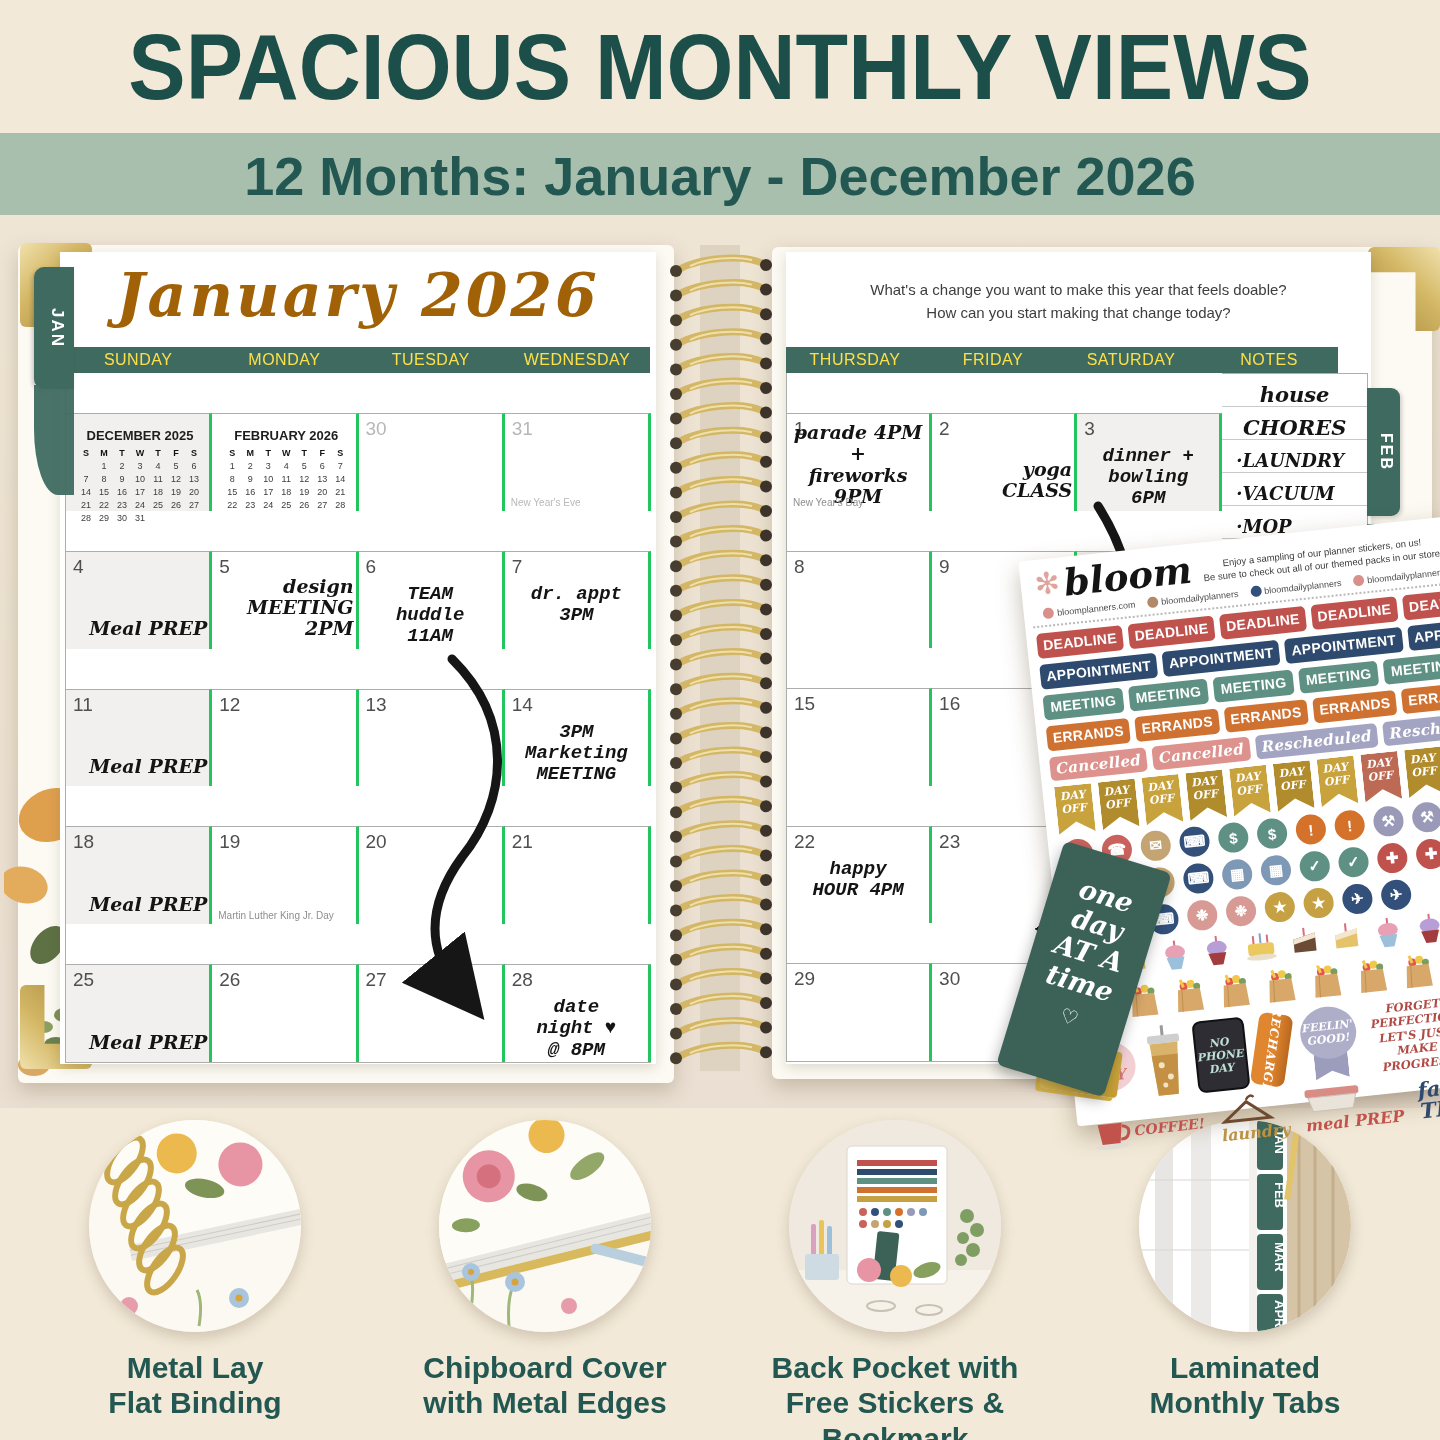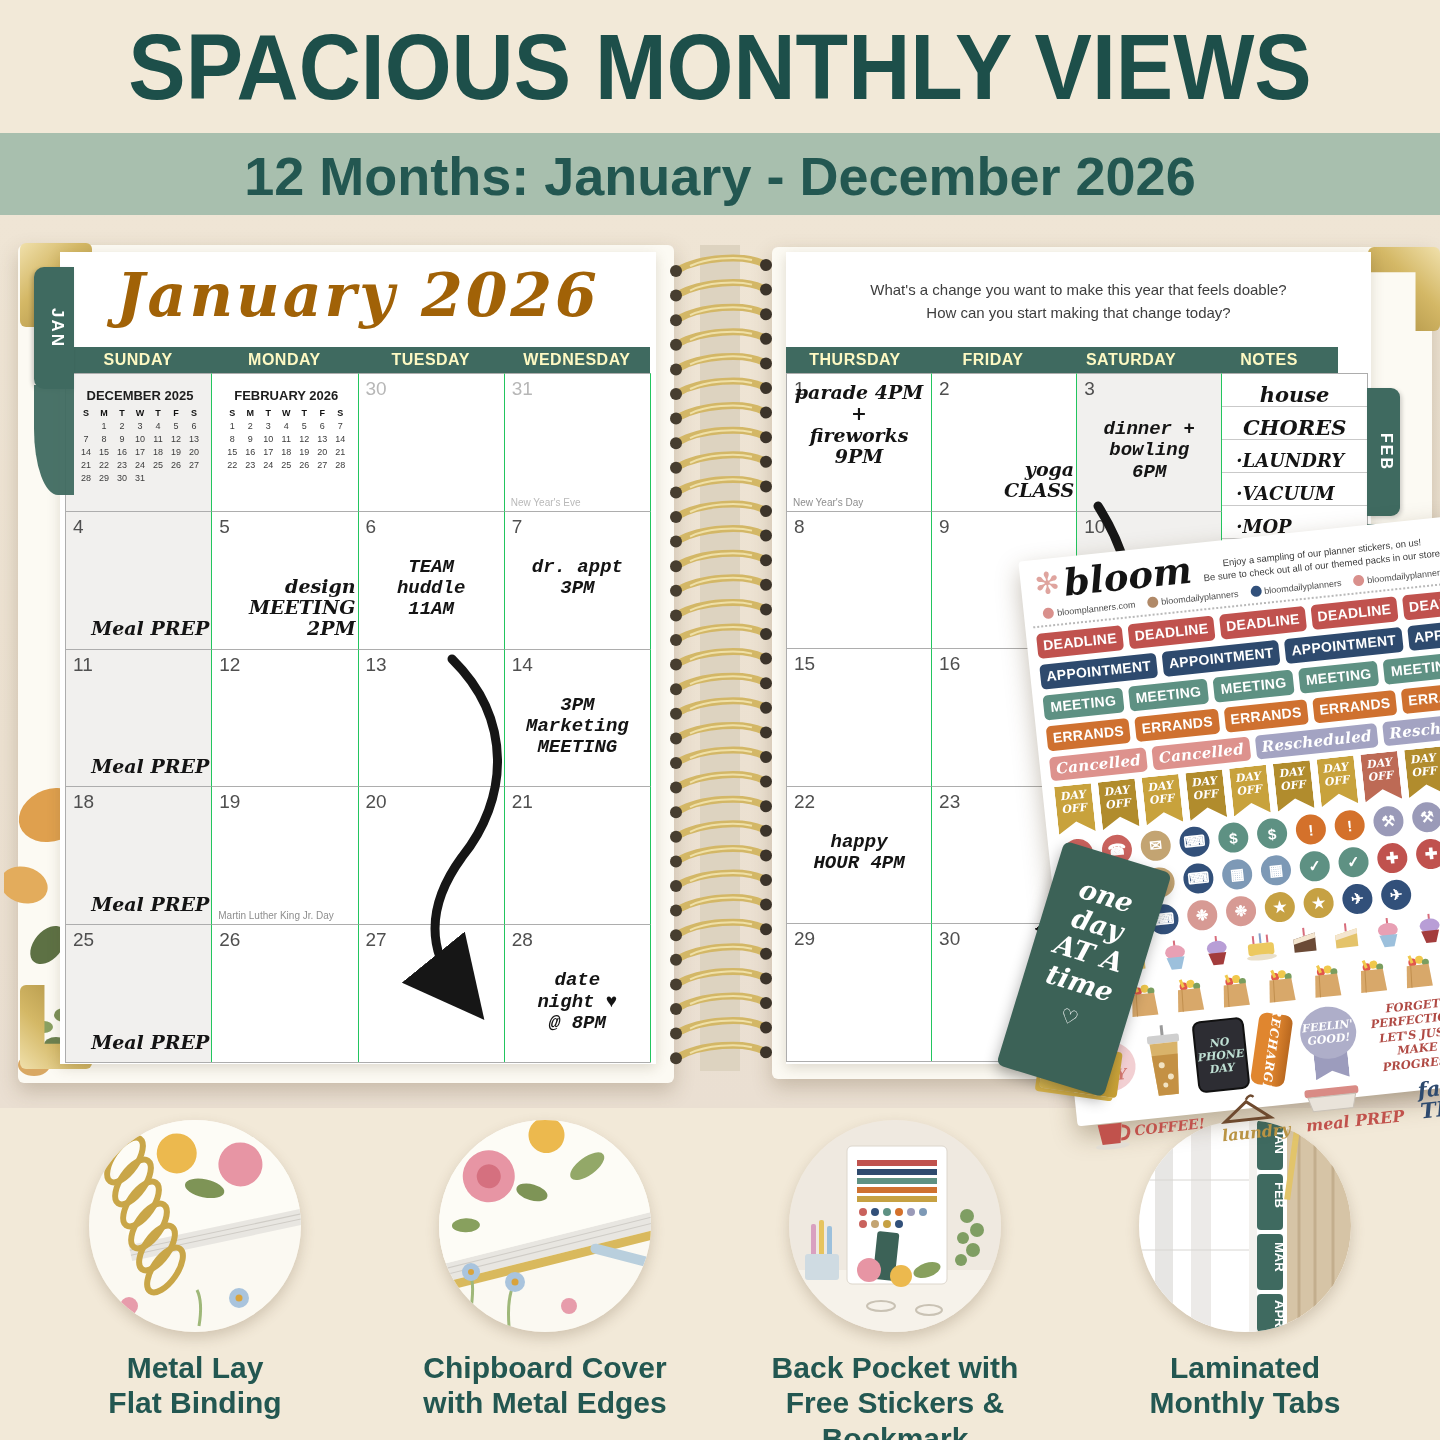--- a/index.html
+++ b/index.html
@@ -25,26 +25,26 @@
   .gold-corner.tr{transform:scaleX(-1);}
   .page{position:absolute;background:#ffffff;box-shadow:0 4px 12px rgba(90,70,40,.18);}
   .page.leftp{left:60px;top:37px;width:596px;height:812px;}
   .page.rightp{left:786px;top:37px;width:585px;height:812px;}
   .month-script{position:absolute;left:0;top:8px;width:100%;text-align:center;
     font-family:"DejaVu Serif",serif;font-style:italic;font-weight:bold;
     font-size:60px;color:#a16207;letter-spacing:3px;}
   .dayband{position:absolute;left:5px;top:95px;height:26px;background:#3f6a60;display:flex;}
   .leftp .dayband{width:585px;}
   .rightp .dayband{width:552px;left:0;}
-  .dayband span{flex:1;color:#fef9c3;font-weight:bold;font-size:16px;letter-spacing:.5px;
+  .dayband span{flex:1;color:#fde047;font-weight:normal;font-size:16px;letter-spacing:.5px;
     text-align:center;line-height:26px;}
   .grid{position:absolute;left:5px;top:121px;height:689px;display:grid;
     grid-template-rows:repeat(5,1fr);border-left:1px solid #adadad;border-bottom:1px solid #adadad;}
   .leftp .grid{width:585px;grid-template-columns:repeat(4,1fr);}
-  .cell{position:relative;border-right:1px solid #22c55e;border-top:1px solid #adadad;background:#fff;}
+  .cell{position:relative;border-right:3px solid #22c55e;border-top:1px solid #adadad;background:#fff;margin-top:40px;}
   .cell.shaded{background:#f1f0ee;}
   .dnum{position:absolute;left:7px;top:4px;font-size:19px;color:#4f4f4f;}
   .dnum.gray{color:#b7b7b7;}
   .hand{font-family:"DejaVu Serif",serif;font-style:italic;font-weight:bold;color:#141414;}
   .entry{position:absolute;left:2px;right:2px;text-align:center;font-size:19px;line-height:1.12;
     white-space:pre-line;}
   .entry.pos-low{bottom:9px;text-align:right;} .entry.pos-mid{top:33%;font-family:Liberation Mono, monospace;} .entry.pos-high{top:8px;}
   .holiday{position:absolute;left:6px;bottom:3px;font-size:10px;color:#8e8e8e;text-align:center;}
   .holiday.nye{color:#b9b9b9;}
   

